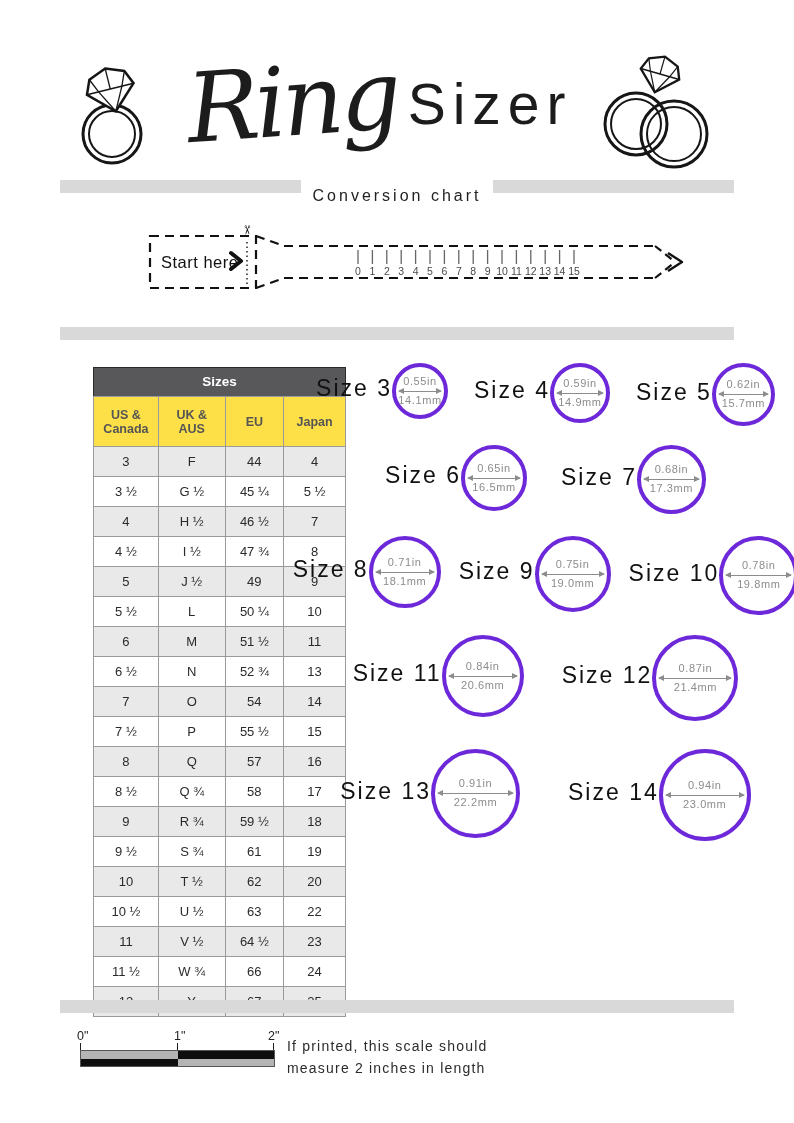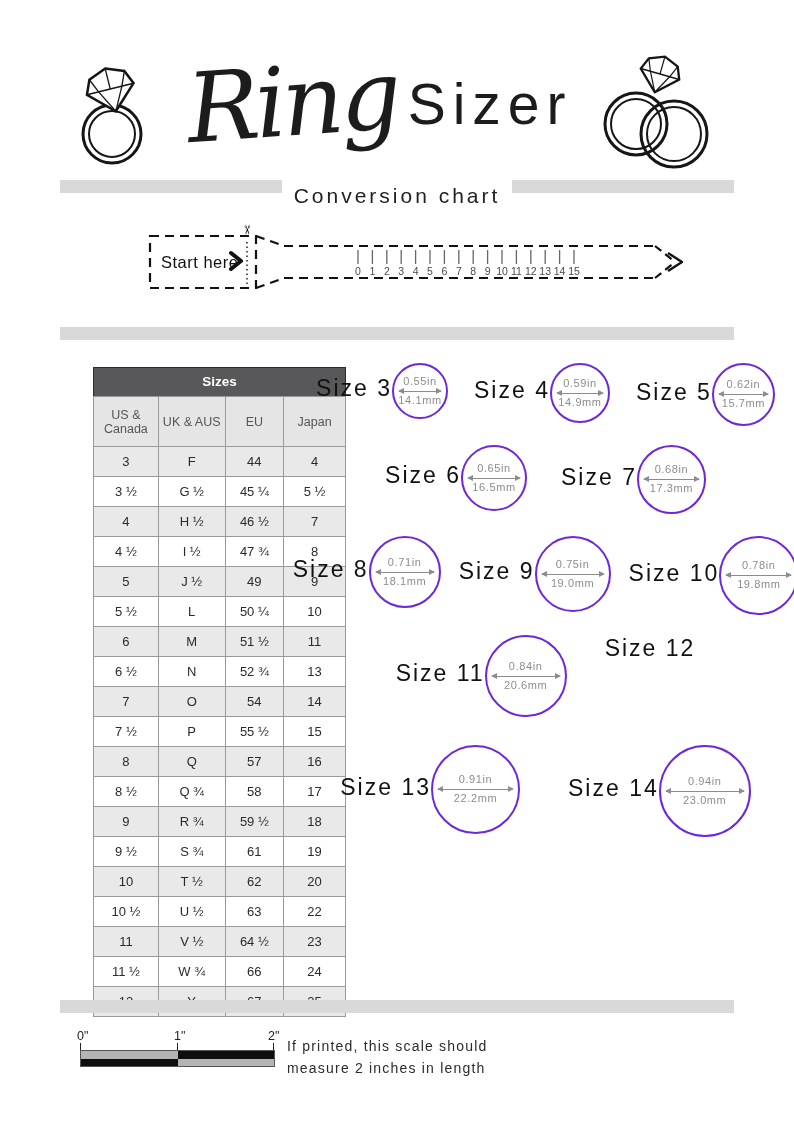--- a/index.html
+++ b/index.html
@@ -12,50 +12,50 @@
   .title-script{font-family:"DejaVu Serif",serif;font-style:italic;font-size:96px;
                 line-height:1;transform:rotate(-4deg);letter-spacing:-4px;margin-top:10px;}
   .title-main{font-size:57px;letter-spacing:7px;font-weight:500;margin-top:14px;}
   .ring-icon{position:absolute;}
   .ring-icon.left{left:66px;top:66px;}
   .ring-icon.right{left:596px;top:50px;}
 
   .subtitle-row{position:absolute;left:60px;right:60px;top:173px;height:26px;
                 display:flex;align-items:center;gap:12px;}
   .subtitle-bar{flex:1;height:13px;background:var(--bar-gray,#d9d9d9);}
-  .subtitle-text{font-size:21px;letter-spacing:3px;color:#222;white-space:nowrap;margin-top:20px;}
+  .subtitle-text{font-size:16px;letter-spacing:3px;color:#222;white-space:nowrap;margin-top:20px;}
 
   
   .sizer-svg{position:absolute;left:128px;top:222px;}
 
   
   .divider{position:absolute;left:60px;right:60px;height:13px;background:var(--bar-gray,#d9d9d9);}
   .divider.mid{top:327px;}
   .divider.bottom{top:1000px;}
 
   
   .size-table{position:absolute;left:93px;top:367px;width:253px;border-collapse:collapse;
               border:1px solid #2a2a2a;}
   .size-table caption{background:var(--table-header-bg,#58585a);color:#fff;font-size:13.5px;
               font-weight:bold;height:28px;line-height:28px;caption-side:top;
               border:1px solid #2a2a2a;border-bottom:none;}
-  .size-table th{height:49px;font-size:12.5px;font-weight:400;color:#555;
-              border:1px solid #9a9a9a;background:#e5e5e5;padding:0 4px;margin-top:20px;}
+  .size-table th{height:49px;font-size:12.5px;font-weight:700;color:#555;
+              border:1px solid #9a9a9a;background:#fde047;padding:0 4px;margin-top:20px;}
   .size-table td{height:29px;font-size:13px;color:#2a2a2a;text-align:center;
               border:1px solid #9a9a9a;padding:0;}
   .size-table tr.alt td{background:var(--row-alt,#e9e9e9);}
   .size-table col.c1{width:65px}.size-table col.c2{width:67px}
   .size-table col.c3{width:59px}.size-table col.c4{width:62px}
 
   
   .circles-panel{position:absolute;left:363px;top:363px;width:365px;}
   .circle-row{display:flex;justify-content:center;align-items:flex-start;}
   .circle-group{display:flex;flex-direction:row;align-items:center;}
   .circle-title{font-size:23px;letter-spacing:2px;color:#111;margin-bottom:5px;white-space:nowrap;}
-  .ring-circle{border:2px solid #6d28d9;border-radius:50%;display:flex;flex-direction:column;
+  .ring-circle{border:4px solid #6d28d9;border-radius:50%;display:flex;flex-direction:column;
                align-items:center;justify-content:center;box-sizing:border-box;}
   .measure-text{font-size:11px;color:var(--measure-gray,#8c8c8c);letter-spacing:0.6px;
                 line-height:1.25;white-space:nowrap;}
   .dia-arrow{position:relative;height:1px;background:var(--measure-gray,#8c8c8c);margin:2px 0;}
   .dia-arrow::before,.dia-arrow::after{content:"";position:absolute;top:-3px;
       border-top:3.5px solid transparent;border-bottom:3.5px solid transparent;}
   .dia-arrow::before{left:-1px;border-right:6px solid var(--measure-gray,#8c8c8c);}
   .dia-arrow::after{right:-1px;border-left:6px solid var(--measure-gray,#8c8c8c);}
 
   
@@ -376,20 +376,25 @@
         <div class="circle-group">
           <div class="circle-title">Size 11</div>
           <div class="ring-circle" style="width: 82px; height: 82px;">
             <span class="measure-text">0.84in</span>
             <div class="dia-arrow" style="width: 68px;"></div>
             <span class="measure-text">20.6mm</span>
           </div>
         </div>
         <div class="circle-group">
           <div class="circle-title">Size 12</div>
+          <div class="ring-circle" style="width: 86px; height: 86px;">
+            <span class="measure-text">0.87in</span>
+            <div class="dia-arrow" style="width: 72px;"></div>
+            <span class="measure-text">21.4mm</span>
+          </div>
         </div>
       </div>
       <div class="circle-row" style="gap: 48px; margin-bottom: 0px;">
         <div class="circle-group">
           <div class="circle-title">Size 13</div>
           <div class="ring-circle" style="width: 89px; height: 89px;">
             <span class="measure-text">0.91in</span>
             <div class="dia-arrow" style="width: 75px;"></div>
             <span class="measure-text">22.2mm</span>
           </div>

